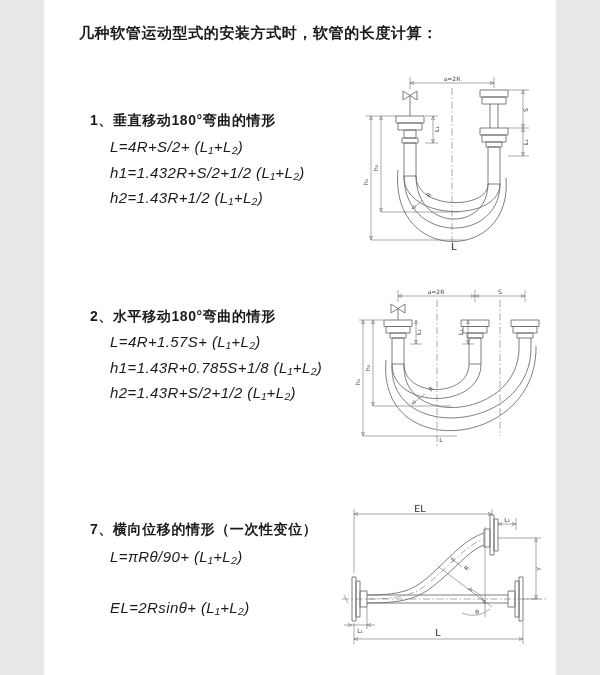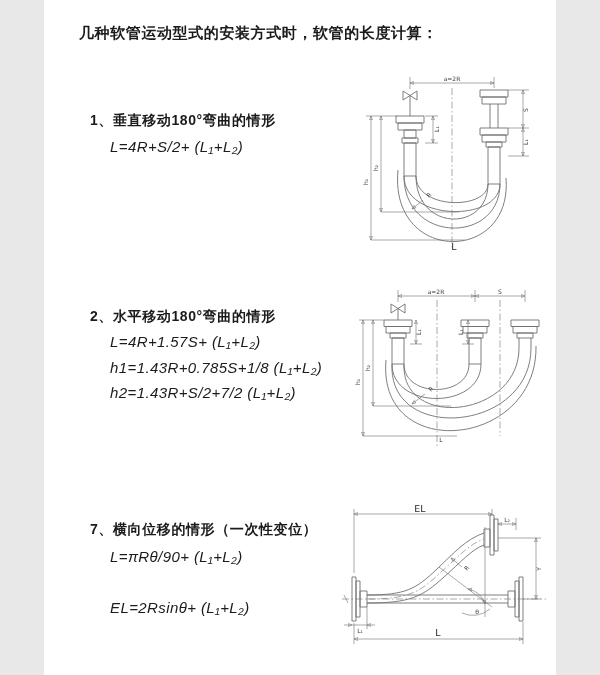--- a/index.html
+++ b/index.html
@@ -29,25 +29,27 @@
 </style>
 </head>
 <body>
 
 <div class="page">
 
   <div class="abs title">几种软管运动型式的安装方式时，软管的长度计算：</div>
 
   <div class="abs heading" style="top:112px">1、垂直移动180°弯曲的情形</div>
   <div class="abs formula" style="top:138px">L=4R+S/2+ (L₁+L₂)</div>
+  <div class="abs formula" style="top:164px">h1=1.432R+S/2+1/2 (L₁+L₂)</div>
+  <div class="abs formula" style="top:189px">h2=1.43R+1/2 (L₁+L₂)</div>
 
   <div class="abs heading" style="top:308px">2、水平移动180°弯曲的情形</div>
   <div class="abs formula" style="top:333px">L=4R+1.57S+ (L₁+L₂)</div>
   <div class="abs formula" style="top:359px">h1=1.43R+0.785S+1/8 (L₁+L₂)</div>
-  <div class="abs formula" style="top:384px">h2=1.43R+S/2+7/2 (L₁+L₂)</div>
+  <div class="abs formula" style="top:384px">h2=1.43R+S/2+1/2 (L₁+L₂)</div>
 
   <div class="abs heading" style="top:521px">7、横向位移的情形（一次性变位）</div>
   <div class="abs formula" style="top:548px">L=πRθ/90+ (L₁+L₂)</div>
   <div class="abs formula" style="top:599px">EL=2Rsinθ+ (L₁+L₂)</div>
 
   <svg class="dwg" style="left:317px;top:72px" width="178" height="182" viewBox="0 0 178 182">
     <defs>
       <marker id="arr1" viewBox="0 0 10 10" refX="9" refY="5" markerWidth="8" markerHeight="8" orient="auto-start-reverse">
         <path d="M1,1.8 L9,5 L1,8.2 Z" fill="#707070" stroke="none"></path>
       </marker>

